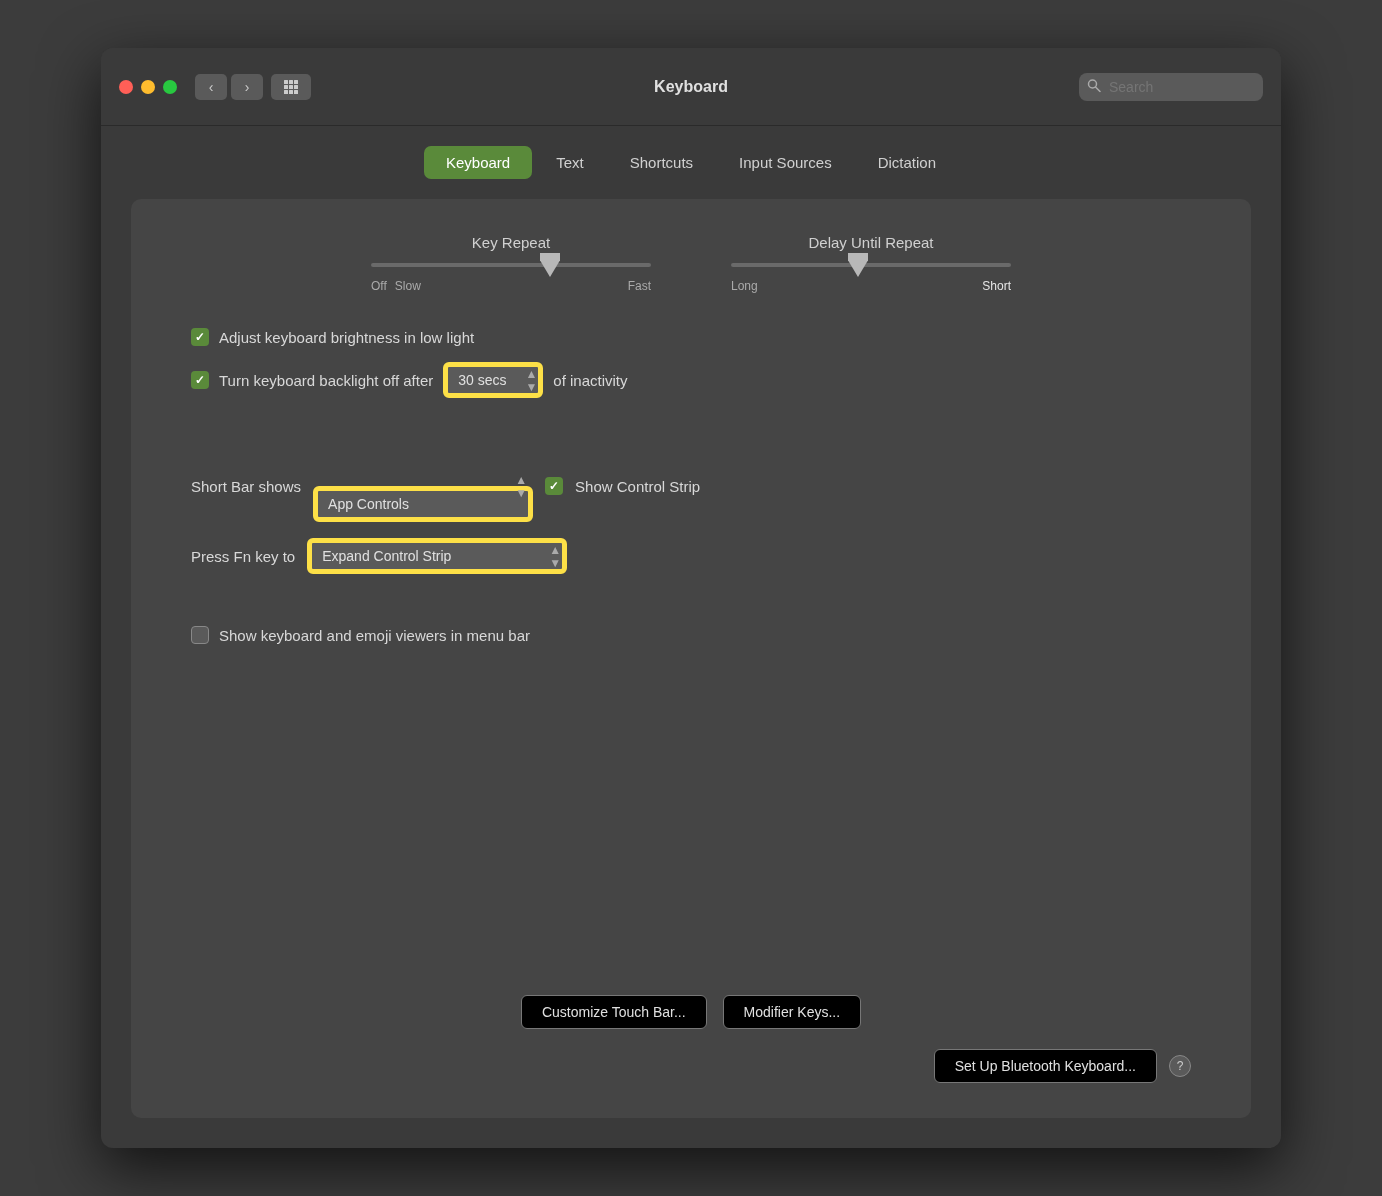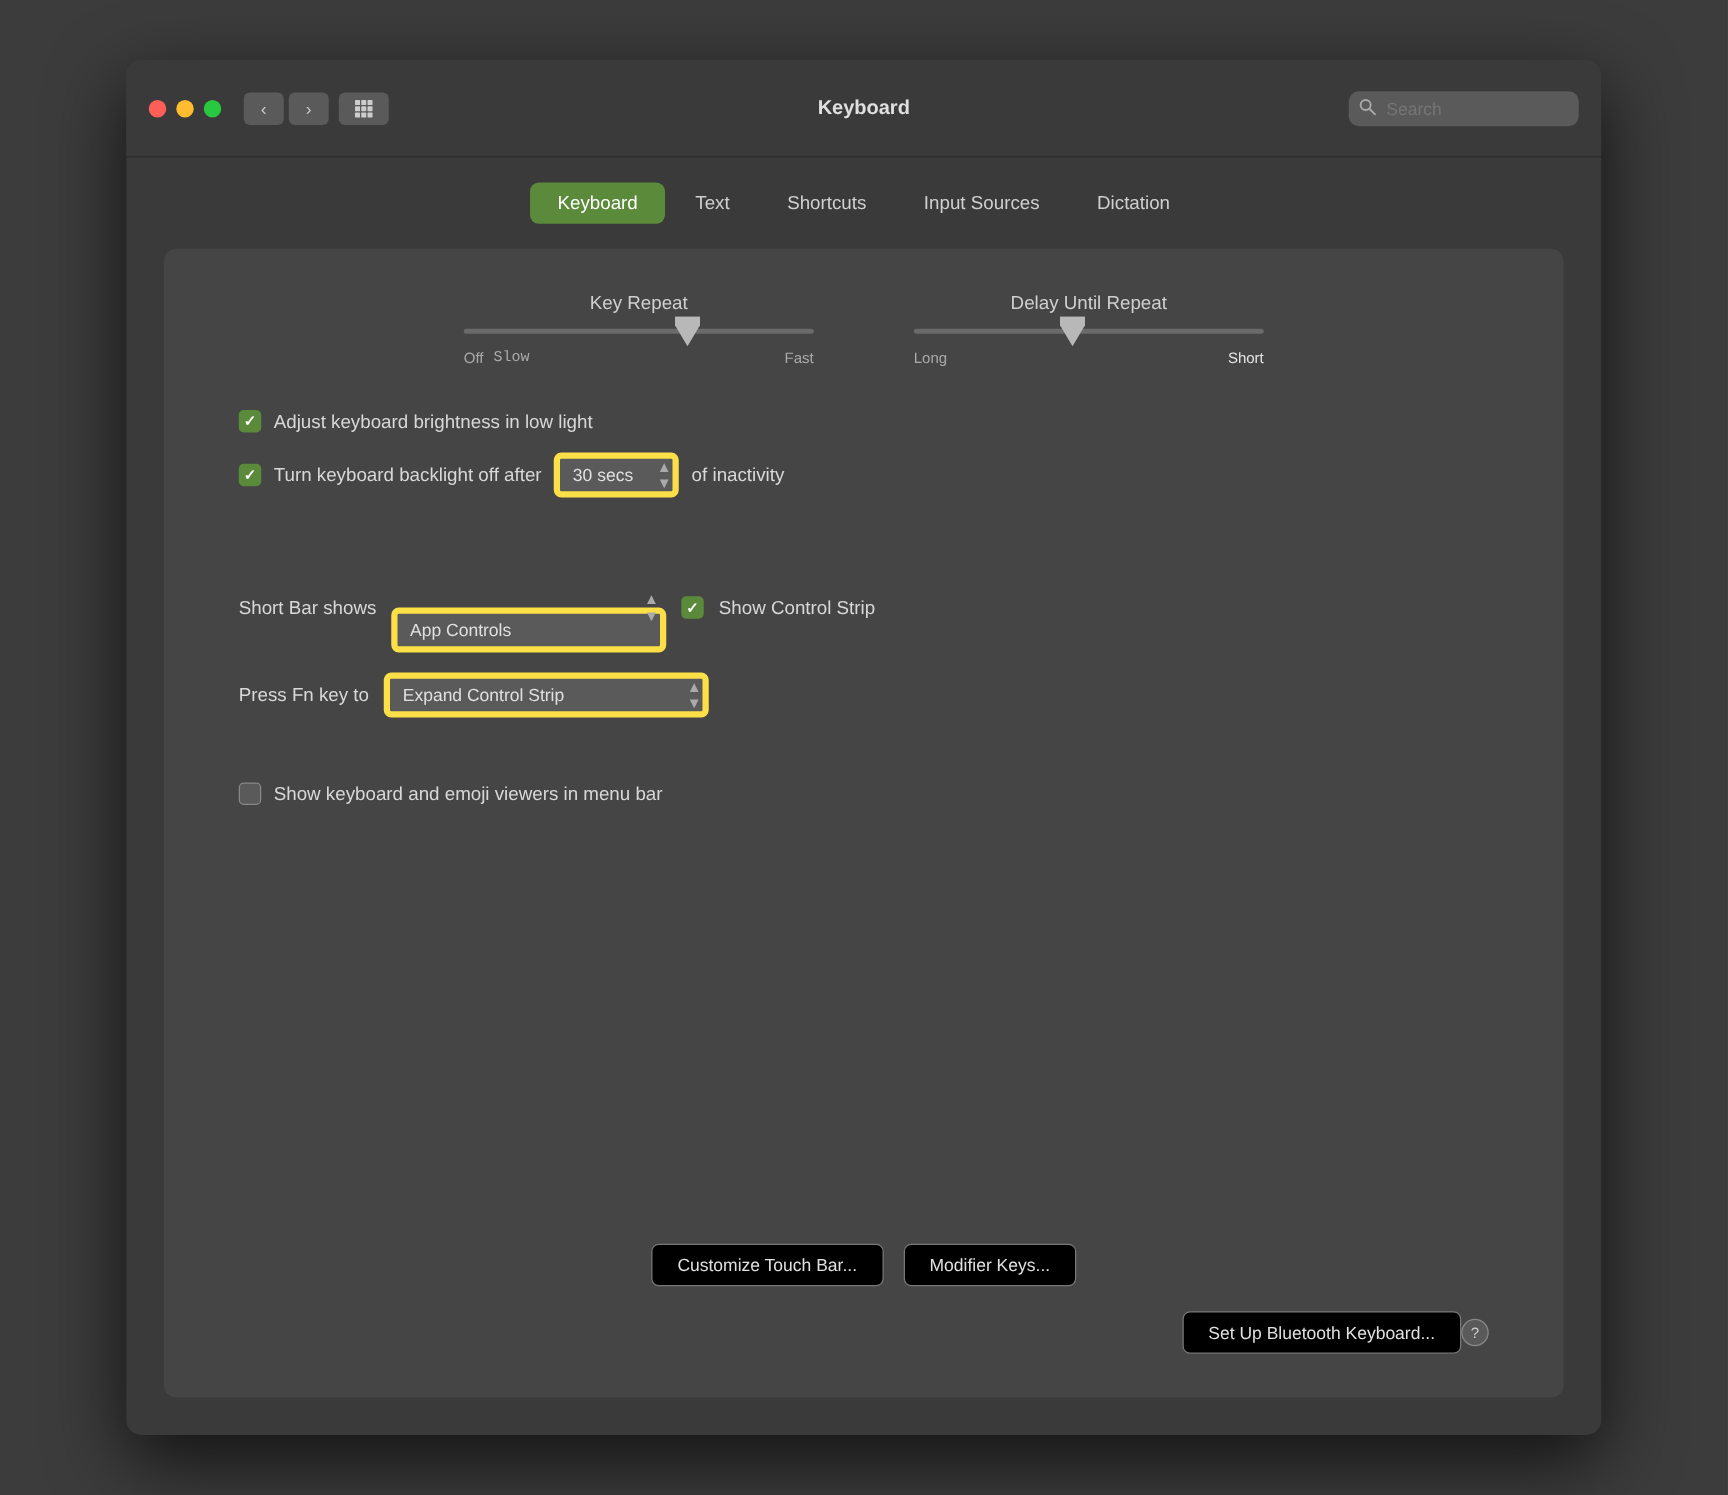--- a/index.html
+++ b/index.html
@@ -250,20 +250,21 @@
       color: #e0e0e0;
       font-size: 14px;
       padding: 8px 20px;
       cursor: pointer;
       outline: none;
     }
     .footer-row {
       display: flex;
       justify-content: flex-end;
       align-items: center;
+      gap: 12px;
       margin-top: 20px;
     }
     .help-btn {
       width: 22px;
       height: 22px;
       border-radius: 50%;
       background: #5a5a5a;
       border: 1px solid #888;
       color: #ccc;
       font-size: 12px;
@@ -349,21 +350,21 @@
 
     <div class="panel">
 
       <div class="sliders-row">
 
         <div class="slider-group">
           <div class="slider-label">Key Repeat</div>
           <input type="range" min="0" max="100" value="65" style="width: 280px;">
           <div class="sliders-labels-pair">
             <span style="color:#aaa;font-size:12px;">Off</span>
-            <span style="color:#aaa;font-size:12px;margin-left:8px;font-family:Liberation Mono, monospace;">Slow</span>
+            <span style="color:#aaa;font-size:12px;margin-left:8px;">Slow</span>
             <span style="flex:1"></span>
             <span style="color:#aaa;font-size:12px;">Fast</span>
           </div>
         </div>
 
         <div class="slider-group">
           <div class="slider-label">Delay Until Repeat</div>
           <input type="range" min="0" max="100" value="45" style="width: 280px;">
           <div class="sliders-labels-pair">
             <span style="color:#aaa;font-size:12px;">Long</span>

